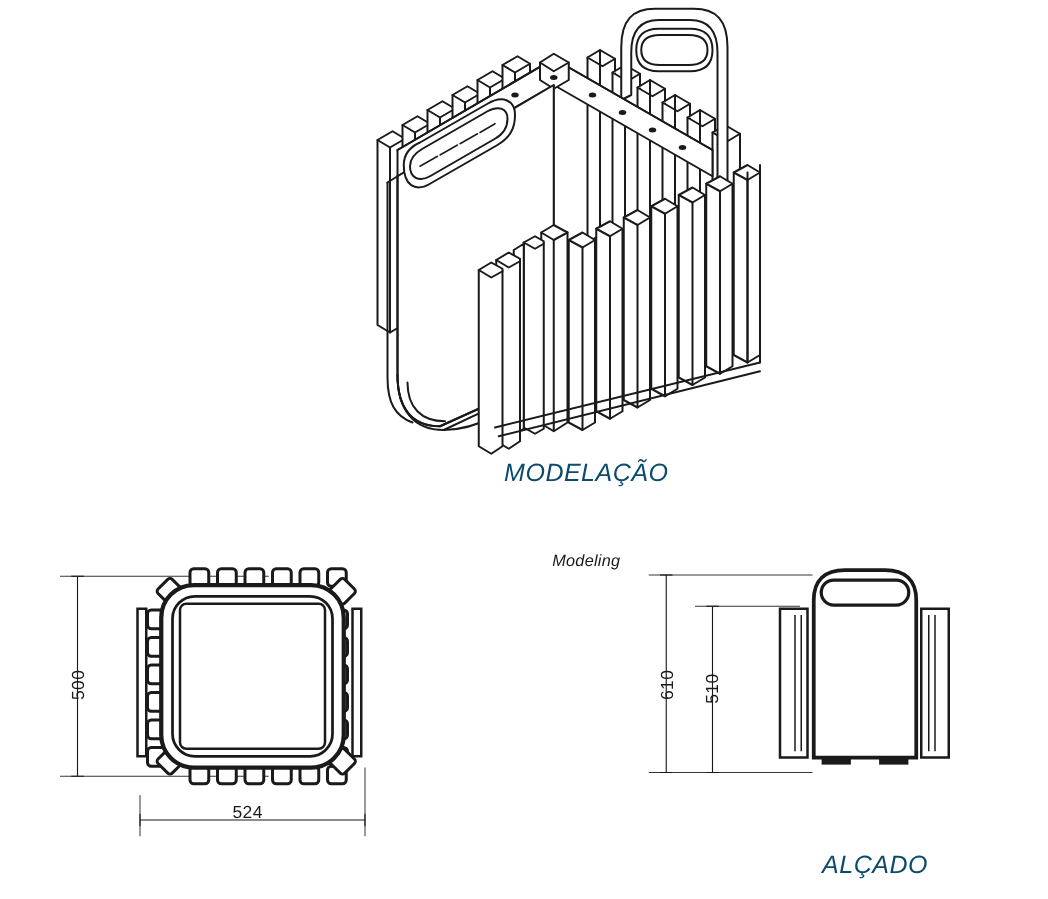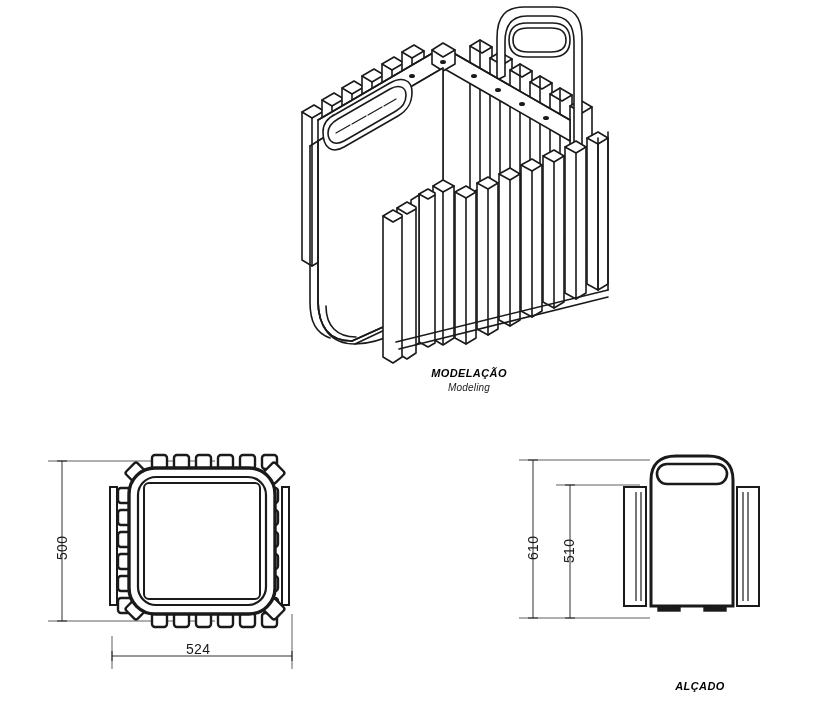--- a/index.html
+++ b/index.html
@@ -30,30 +30,30 @@
   .caption {
     position: absolute;
     text-align: center;
     font-style: italic;
     line-height: 1.35;
     white-space: nowrap;
     user-select: none;
   }
   .caption .pt {
     display: block;
-    font-size: 11px;
+    font-size: 20px;
     letter-spacing: 0.4px;
-    color: #000000;
-    font-weight: bold;
+    color: #0c4a6e;
   }
   .caption .en {
     display: block;
-    font-size: 10px;
+    font-size: 13px;
     letter-spacing: 0.2px;
     color: #1a1a1a;
+    margin-top: 47px;
   }
   #cap-model { left: 369px; top: 366px; width: 200px; }
   #cap-plan  { left: 108px; top: 676px; width: 190px; }
   #cap-side  { left: 605px; top: 679px; width: 190px; }
 
   .dimtext {
     position: absolute;
     font-size: 14px;
     font-style: normal;
     color: #1a1a1a;

